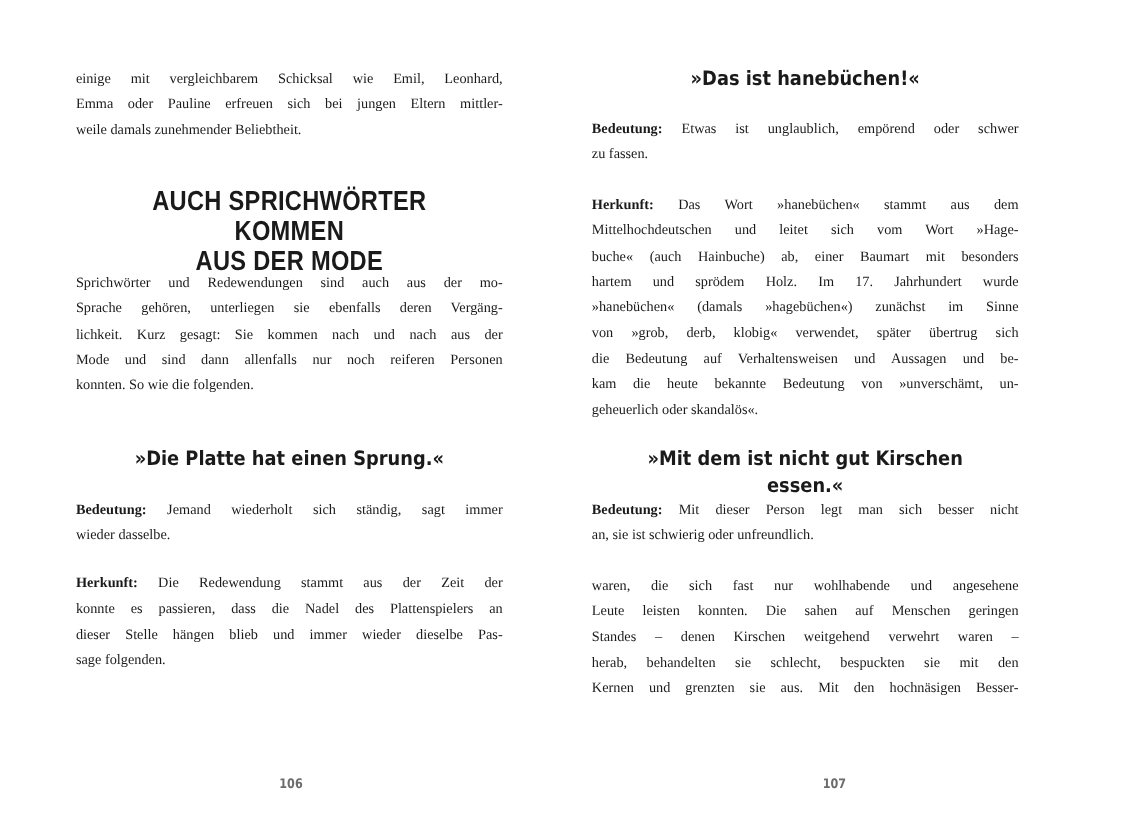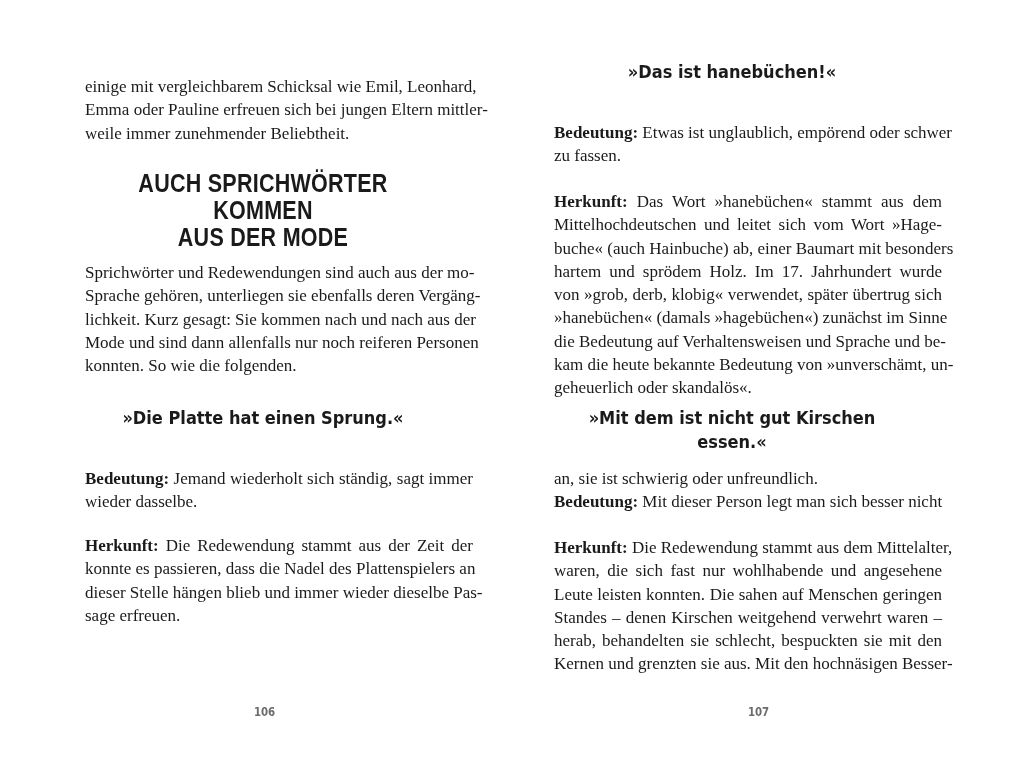--- a/index.html
+++ b/index.html
@@ -27,24 +27,24 @@
       width: 388px;
       height: 763px;
     }
     .page.left { left: 69px; }
     .page.right { left: 538px; }
 
     .para {
       position: absolute;
       left: 0;
       width: 388px;
-      font-size: 17px;
+      font-size: 13px;
       line-height: 23.3px;
       text-align: justify;
-      margin: 16px;
+      margin: 0;
       font-family: Liberation Serif, serif;
     }
     .para .line {
       display: block;
       text-align: justify;
       text-align-last: justify;
       white-space: nowrap;
       height: 23.3px;
     }
     .para .line.last {
@@ -97,21 +97,21 @@
 </head>
 <body>
 
 <div class="spread">
 
   <div class="page left">
 
     <p class="para" style="top:59px;">
       <span class="line">einige mit vergleichbarem Schicksal wie Emil, Leonhard,</span>
       <span class="line">Emma oder Pauline erfreuen sich bei jungen Eltern mittler-</span>
-      <span class="line last">weile immer zunehmender Beliebtheit.</span>
+      <span class="line last">weile damals zunehmender Beliebtheit.</span>
     </p>
 
     <h2 class="section-heading" style="top:170px;">
       <span>AUCH SPRICHWÖRTER KOMMEN</span>
       <span>AUS DER MODE</span>
     </h2>
 
     <p class="para" style="top:245px;">
       <span class="line">Sprichwörter und Redewendungen sind auch aus der mo-</span>
       <span class="line">Sprache gehören, unterliegen sie ebenfalls deren Vergäng-</span>
@@ -124,55 +124,54 @@
 
     <p class="para" style="top:451px;">
       <span class="line"><span class="label">Bedeutung:</span><span> Jemand wiederholt sich ständig, sagt immer</span></span>
       <span class="line last">wieder dasselbe.</span>
     </p>
 
     <p class="para" style="top:518px;">
       <span class="line"><span class="label">Herkunft:</span><span> Die Redewendung stammt aus der Zeit der</span></span>
       <span class="line">konnte es passieren, dass die Nadel des Plattenspielers an</span>
       <span class="line">dieser Stelle hängen blieb und immer wieder dieselbe Pas-</span>
-      <span class="line last">sage erfreuen.</span>
+      <span class="line last">sage folgenden.</span>
     </p>
   </div>
   <div class="folio" style="left:252px;">106</div>
 
   <div class="page right">
 
     <h3 class="phrase-heading" style="top:60px;">»Das ist hanebüchen!«</h3>
 
     <p class="para" style="top:105px;">
       <span class="line"><span class="label">Bedeutung:</span><span> Etwas ist unglaublich, empörend oder schwer</span></span>
       <span class="line last">zu fassen.</span>
     </p>
 
     <p class="para" style="top:174px;">
       <span class="line"><span class="label">Herkunft:</span><span> Das Wort »hanebüchen« stammt aus dem</span></span>
       <span class="line">Mittelhochdeutschen und leitet sich vom Wort »Hage-</span>
       <span class="line">buche« (auch Hainbuche) ab, einer Baumart mit besonders</span>
       <span class="line">hartem und sprödem Holz. Im 17. Jahrhundert wurde</span>
+      <span class="line">»hanebüchen« (damals »hagebüchen«) zunächst im Sinne</span>
       <span class="line">von »grob, derb, klobig« verwendet, später übertrug sich</span>
-      <span class="line">»hanebüchen« (damals »hagebüchen«) zunächst im Sinne</span>
-      <span class="line">die Bedeutung auf Verhaltensweisen und Sprache und be-</span>
+      <span class="line">die Bedeutung auf Verhaltensweisen und Aussagen und be-</span>
       <span class="line">kam die heute bekannte Bedeutung von »unverschämt, un-</span>
       <span class="line last">geheuerlich oder skandalös«.</span>
     </p>
 
     <h3 class="phrase-heading" style="top:406px;">»Mit dem ist nicht gut Kirschen essen.«</h3>
 
     <p class="para" style="top:451px;">
+      <span class="line"><span class="label">Bedeutung:</span><span> Mit dieser Person legt man sich besser nicht</span></span>
       <span class="line last">an, sie ist schwierig oder unfreundlich.</span>
-      <span class="line"><span class="label">Bedeutung:</span><span> Mit dieser Person legt man sich besser nicht</span></span>
     </p>
 
     <p class="para" style="top:520px;">
-      <span class="line"><span class="label">Herkunft:</span><span> Die Redewendung stammt aus dem Mittelalter,</span></span>
       <span class="line">waren, die sich fast nur wohlhabende und angesehene</span>
       <span class="line">Leute leisten konnten. Die sahen auf Menschen geringen</span>
       <span class="line">Standes – denen Kirschen weitgehend verwehrt waren –</span>
       <span class="line">herab, behandelten sie schlecht, bespuckten sie mit den</span>
       <span class="line">Kernen und grenzten sie aus. Mit den hochnäsigen Besser-</span>
     </p>
   </div>
   <div class="folio" style="left:746px;">107</div>
 
 </div>

